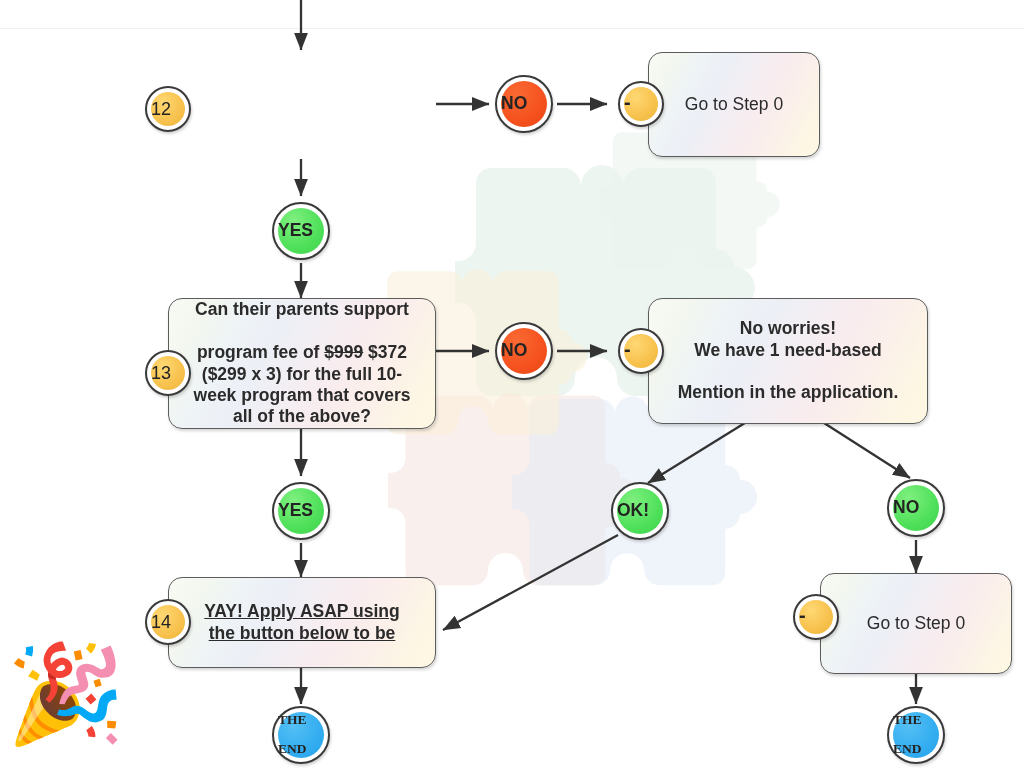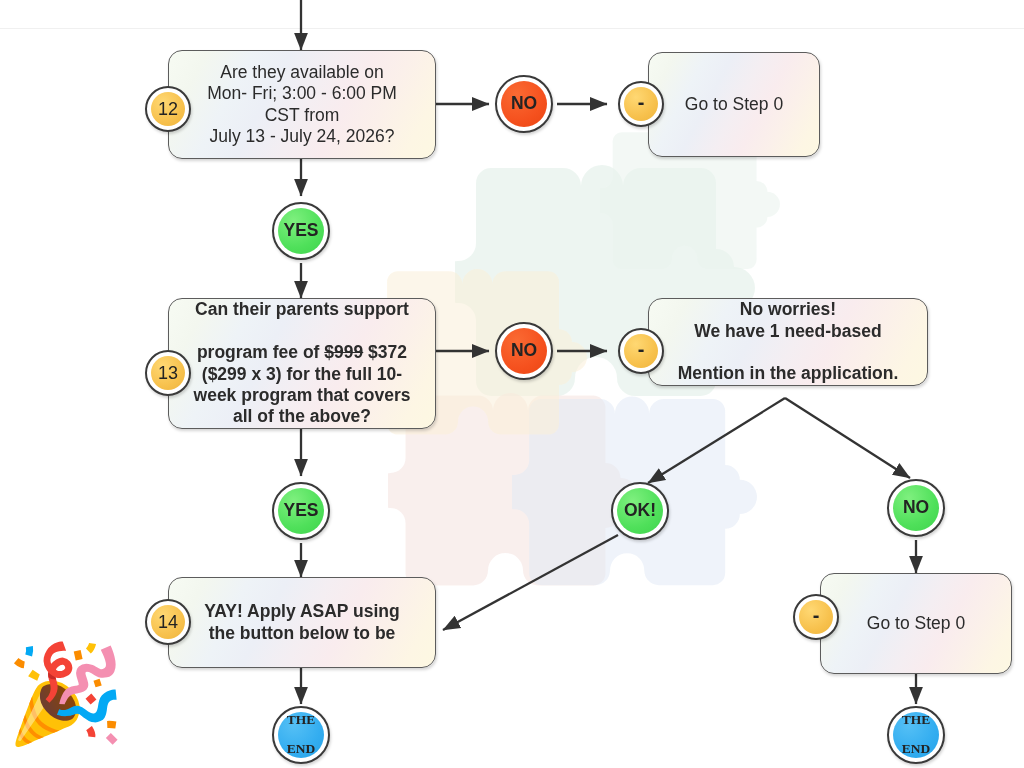--- a/index.html
+++ b/index.html
@@ -51,21 +51,21 @@
     display:flex;align-items:center;justify-content:center;
     text-align:center;
     color:#232323;
     border:2.2px solid #3a3a3a;
     background:#fff;
     box-shadow:1px 2px 3px rgba(0,0,0,.18);
     z-index:5;
   }
   .circ .inner{
     border-radius:50%;
-    display:flex;align-items:center;justify-content:center;
+    display:flex;align-items:center;
     box-sizing:border-box;
     line-height:1.02;
   }
   .circ .inner span{display:block;}
 
   .badge{width:46px;height:46px;}
   .badge .inner{
     width:34px;height:34px;
     font-size:18px;font-weight:normal;
     background:radial-gradient(circle at 35% 30%,#ffd873 0%,#f7c14d 60%,#eeb43c 100%);
@@ -161,23 +161,20 @@
       <path d="M618,535 L443,630"></path>
 
       <path d="M916,540 L916,573"></path>
 
       <path d="M301,668 L301,704"></path>
 
       <path d="M916,674 L916,704"></path>
     </g>
   </svg>
 
-  <div class="node" style="left:168px;top:50px;width:268px;height:109px;">
-    <div class="txt"><span>Are they available on</span><br><span>Mon- Fri; 3:00 - 6:00 PM</span><br><span>CST from</span><br><span>July 13 - July 24, 2026?</span></div>
-  </div>
   <div class="circ badge" style="left:145px;top:86px;">
     <div class="inner">
         <span>12</span>
       </div>
   </div>
 
   <div class="circ tok no" style="left:495px;top:75px;">
     <div class="inner">
         <span>NO</span>
       </div>
@@ -206,21 +203,21 @@
         <span>13</span>
       </div>
   </div>
 
   <div class="circ tok no" style="left:495px;top:322px;">
     <div class="inner">
         <span>NO</span>
       </div>
   </div>
 
-  <div class="node bold" style="left:648px;top:298px;width:280px;height:88px;">
+  <div class="node bold" style="left:648px;top:298px;width:280px;height:126px;">
     <div class="txt"><span>No worries!</span><br><span>We have 1 need-based</span><br><br><span>Mention in the application.</span></div>
   </div>
   <div class="circ badge dashbadge" style="left:618px;top:328px;">
     <div class="inner">
         <span>-</span>
       </div>
   </div>
 
   <div class="circ tok yes" style="left:272px;top:482px;">
     <div class="inner">
@@ -233,21 +230,21 @@
         <span>OK!</span>
       </div>
   </div>
 
   <div class="circ tok yes" style="left:887px;top:479px;">
     <div class="inner">
         <span>NO</span>
       </div>
   </div>
 
-  <div class="node bold" style="left:168px;top:577px;width:268px;height:91px;">
+  <div class="node bold" style="left:168px;top:577px;width:268px;height:91px;text-decoration:underline;">
     <div class="txt"><span>YAY! Apply ASAP using</span><br><span>the button below to be</span><br></div>
   </div>
   <div class="circ badge" style="left:145px;top:599px;">
     <div class="inner">
         <span>14</span>
       </div>
   </div>
 
   <div class="node" style="left:820px;top:573px;width:192px;height:101px;">
     <div class="txt">Go to Step 0</div>

